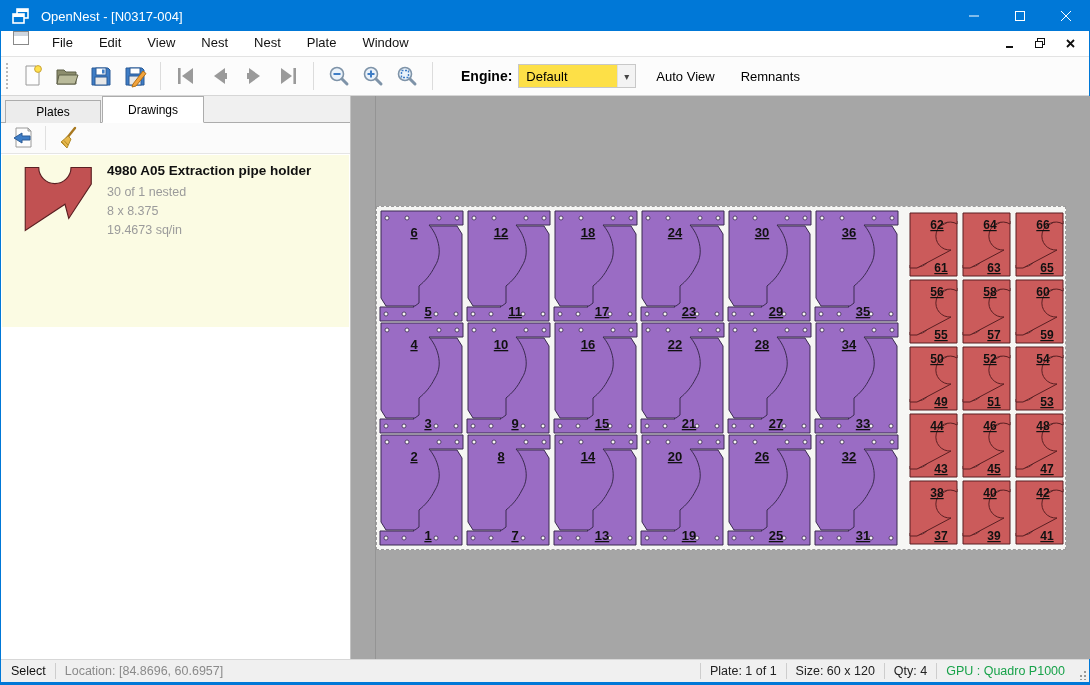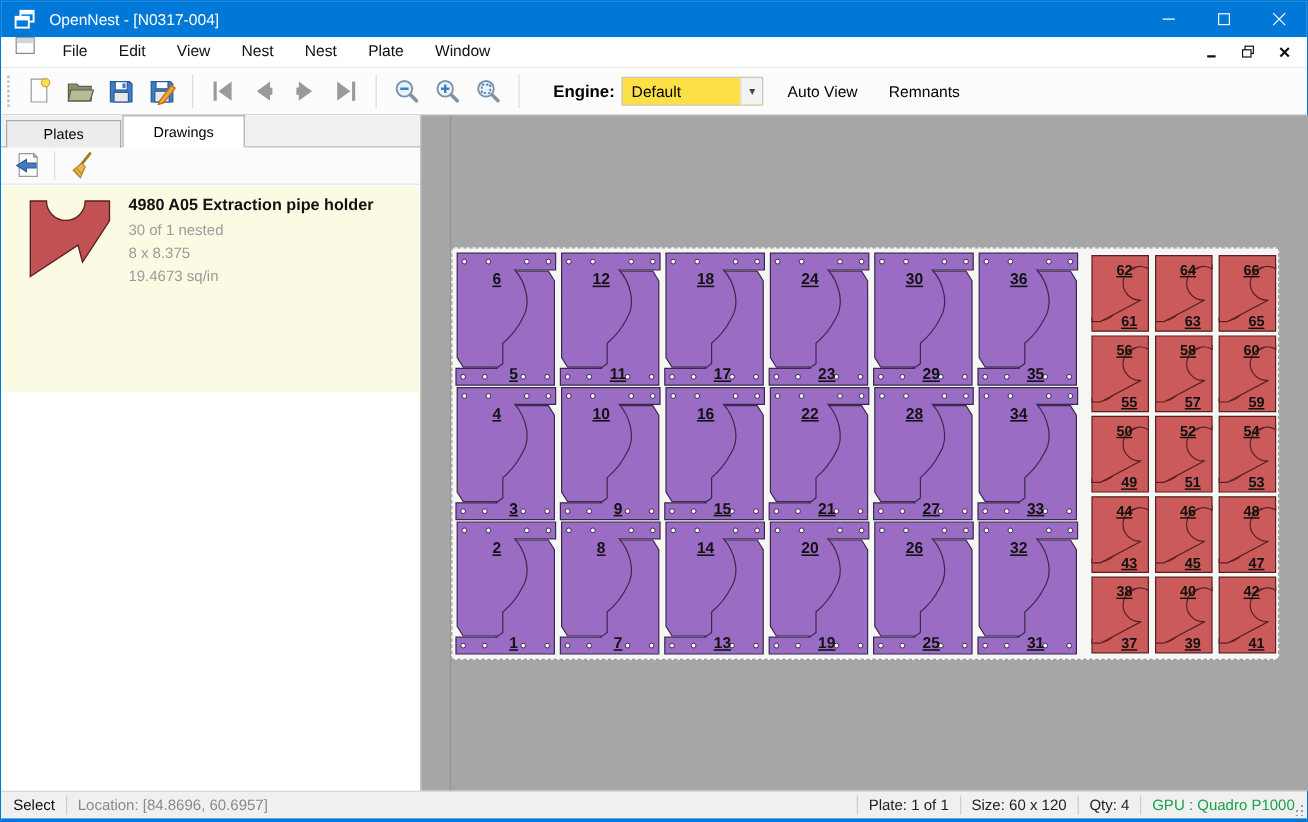--- a/index.html
+++ b/index.html
@@ -53,21 +53,21 @@
   .canvas .vline { position:absolute; left:24px; top:0; width:1px; height:100%; background:#949494; }
   .plate { position:absolute; left:25px; top:110px; width:690px; height:344px; background:#F6F6F4; border:1px dashed #9B9B9B; }
   .plate-svg text.pnum { font:bold 13px "Liberation Sans", sans-serif; text-decoration:underline; fill:#111; }
   .plate-svg text.rnum { font:bold 12px "Liberation Sans", sans-serif; text-decoration:underline; fill:#111; }
 
   
   .statusbar { position:absolute; left:0; top:658px; width:100%; height:23px; background:#F0F0F0; border-top:1px solid #D7D7D7; font-size:12.5px; display:flex; align-items:center; color:#222; }
   .st-sep { width:1px; height:16px; background:#CDCDCD; margin:0 9px; }
   .st-mode { margin-left:10px; color:#111; }
   .st-loc { color:#8A8A8A; }
-  .st-right { position:absolute; right:10px; display:flex; align-items:center; }
+  .st-right { position:absolute; right:24px; display:flex; align-items:center; }
   .gpu { color:#18A24A; }
   .grip-corner { position:absolute; right:2px; bottom:2px; width:10px; height:10px;
     background:radial-gradient(circle 1px at 8px 2px,#999 99%,transparent), radial-gradient(circle 1px at 8px 6px,#999 99%,transparent), radial-gradient(circle 1px at 8px 10px,#999 99%,transparent), radial-gradient(circle 1px at 4px 6px,#999 99%,transparent), radial-gradient(circle 1px at 4px 10px,#999 99%,transparent); }
   .bottom-edge { position:absolute; left:0; top:681px; width:100%; height:4px; background:#0078D7; }
 </style>
 </head>
 <body>
 
 <div class="window">
 

